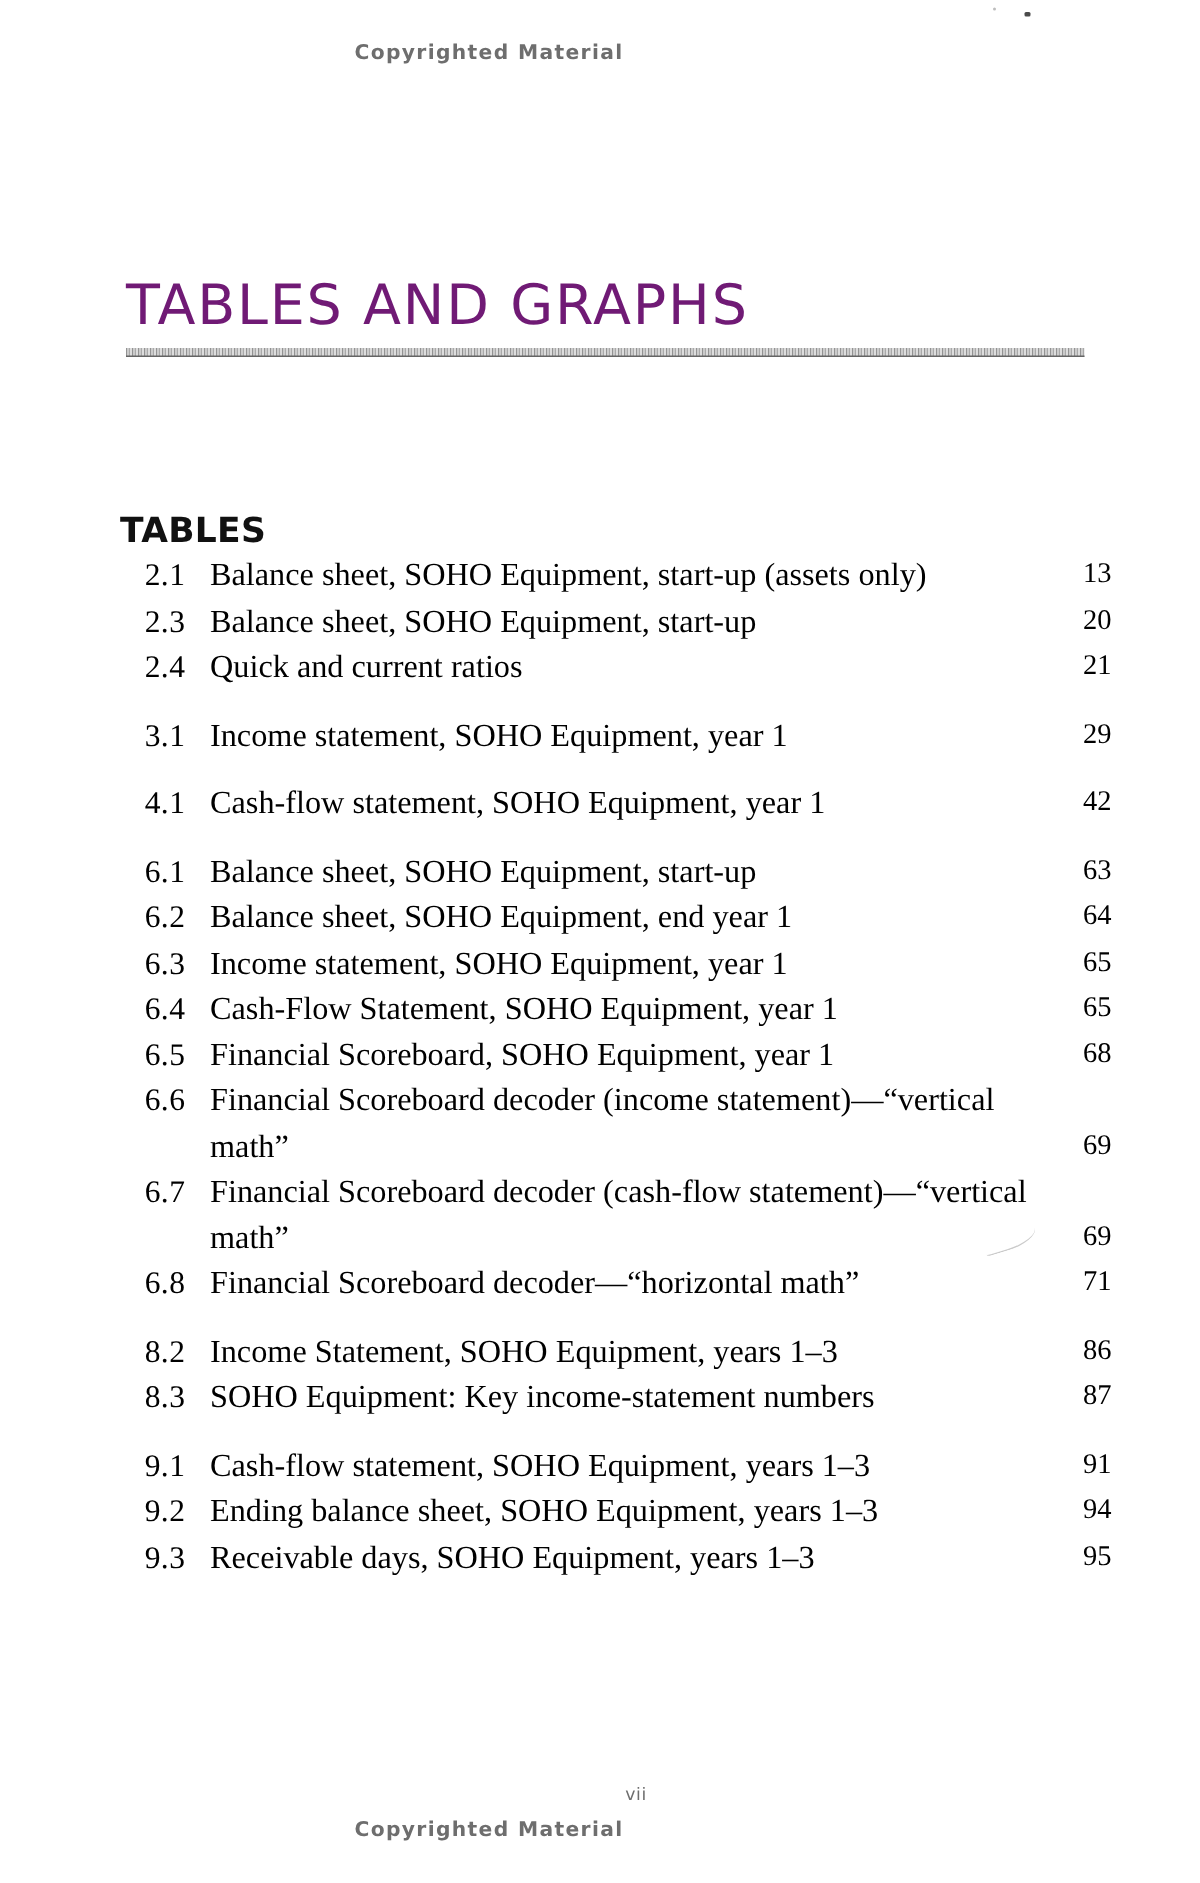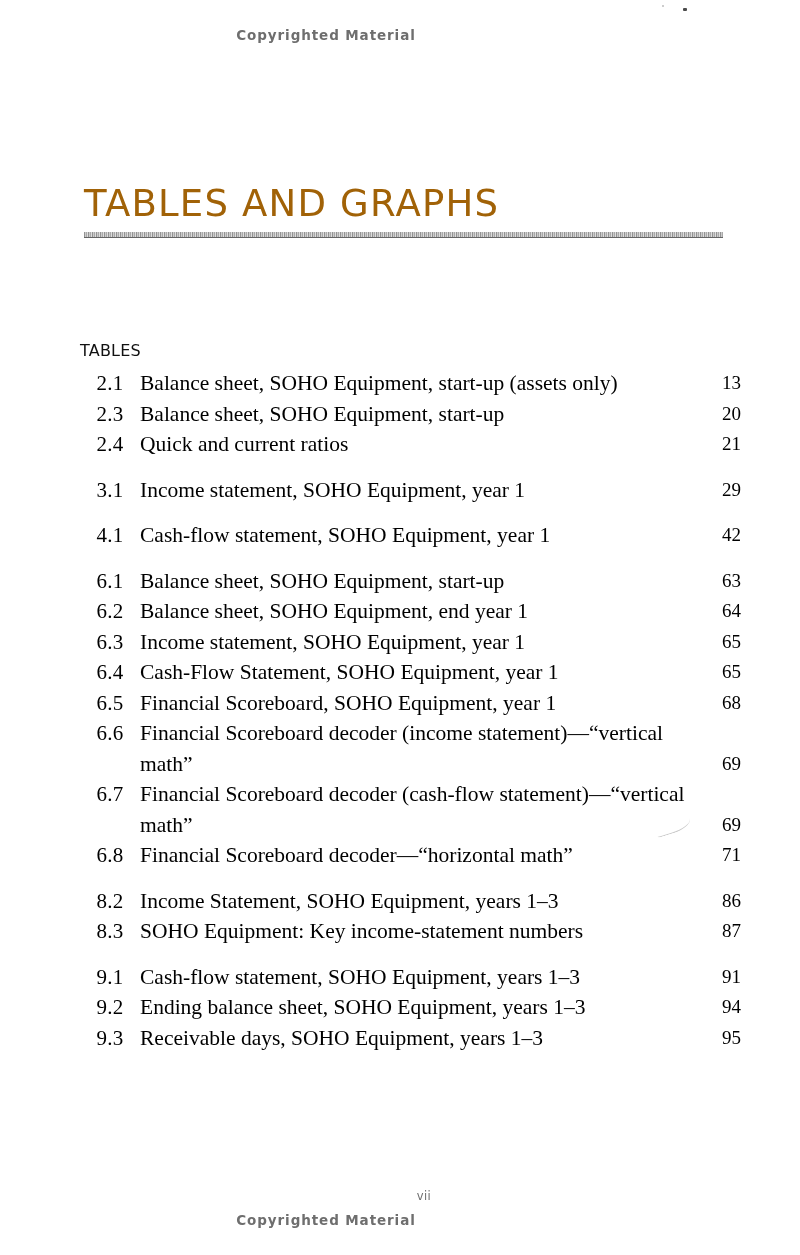--- a/index.html
+++ b/index.html
@@ -78,21 +78,21 @@
     left: 84px;
     top: 182px;
     width: 640px;
   }
   .page-title {
     font-family: "DejaVu Sans", "Liberation Sans", sans-serif;
     font-weight: 400;
     font-size: 37px;
     letter-spacing: 1.2px;
     line-height: 44px;
-    color: #a16207;
+    color: #701a75;
     white-space: nowrap;
   }
   .title-rule {
     margin-top: 6px;
     width: 639px;
     height: 6px;
     position: relative;
     background:
       repeating-linear-gradient(90deg,
         #8e8e8e 0px, #8e8e8e 1px,
@@ -110,22 +110,22 @@
     height: 1.4px;
     background: #5c5c5c;
   }
 
   
   .section-heading {
     position: absolute;
     left: 80px;
     top: 341px;
     font-family: "DejaVu Sans", "Liberation Sans", sans-serif;
-    font-weight: 400;
-    font-size: 16px;
+    font-weight: 700;
+    font-size: 23px;
     letter-spacing: 0.2px;
     color: #111111;
   }
 
   
   .toc {
     position: absolute;
     left: 80px;
     top: 368px;
     width: 662px;

